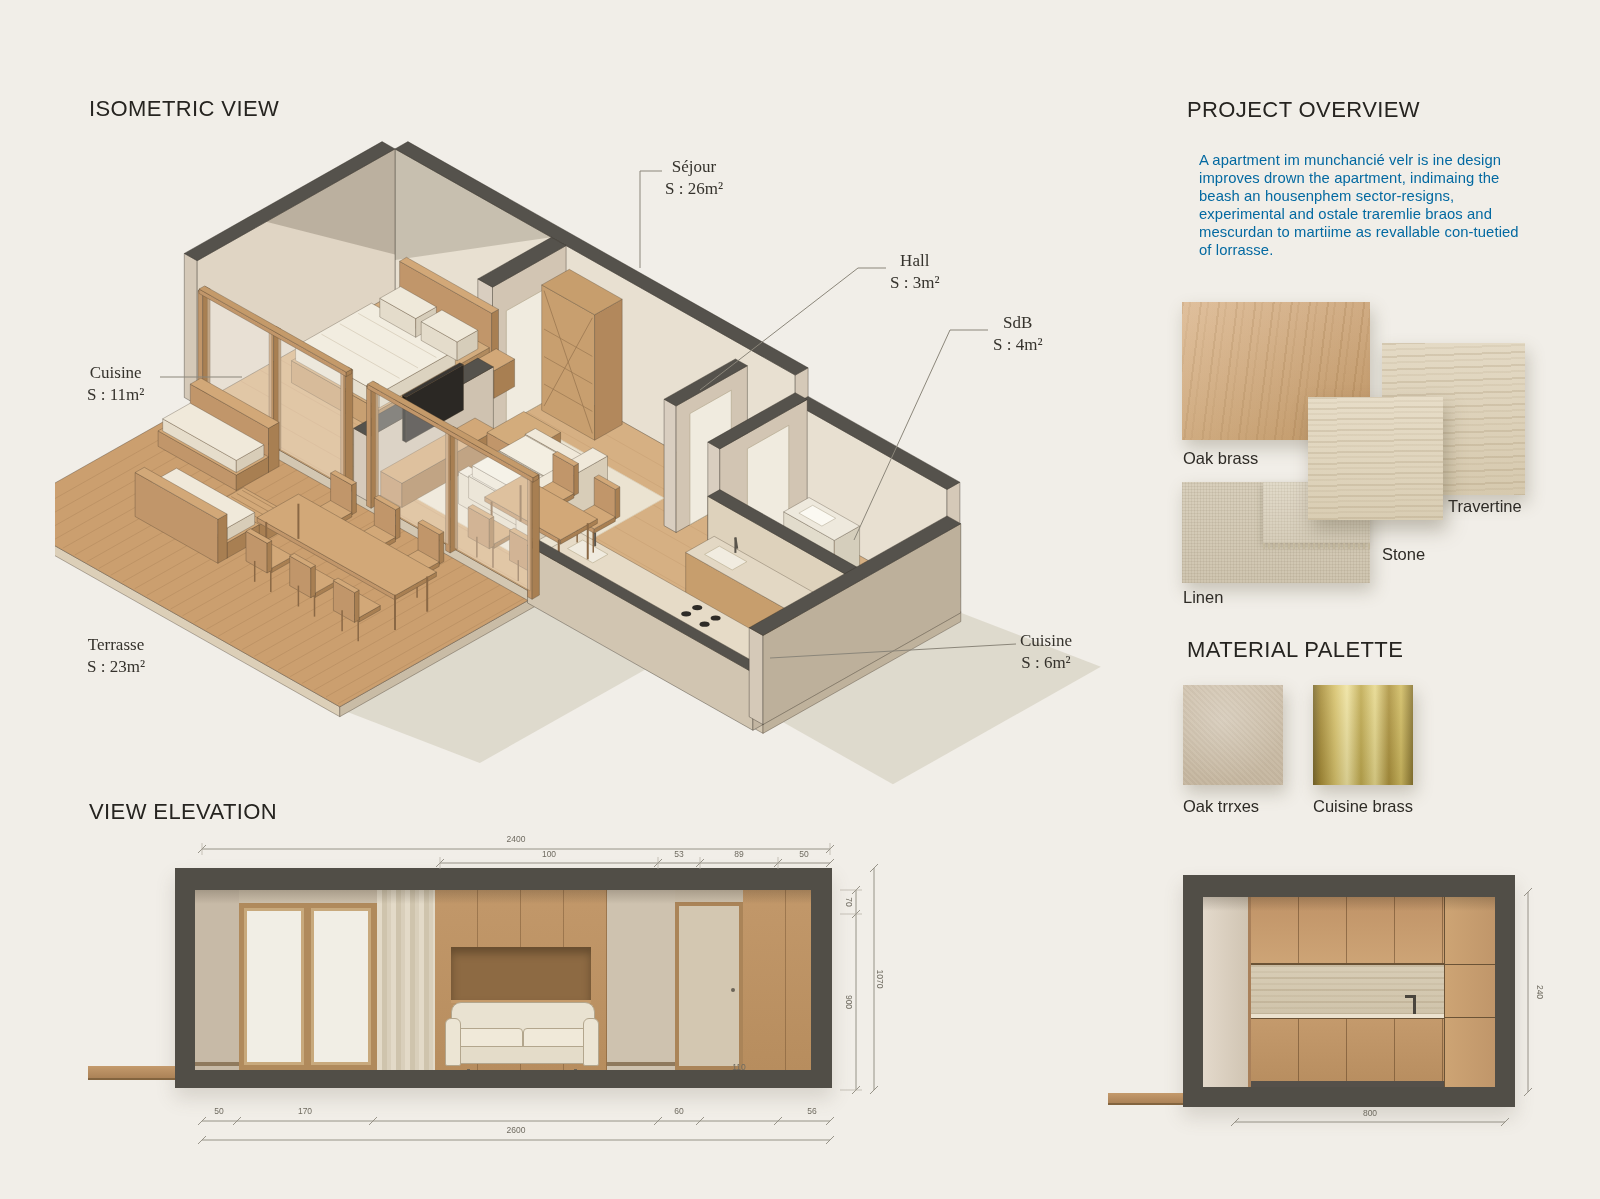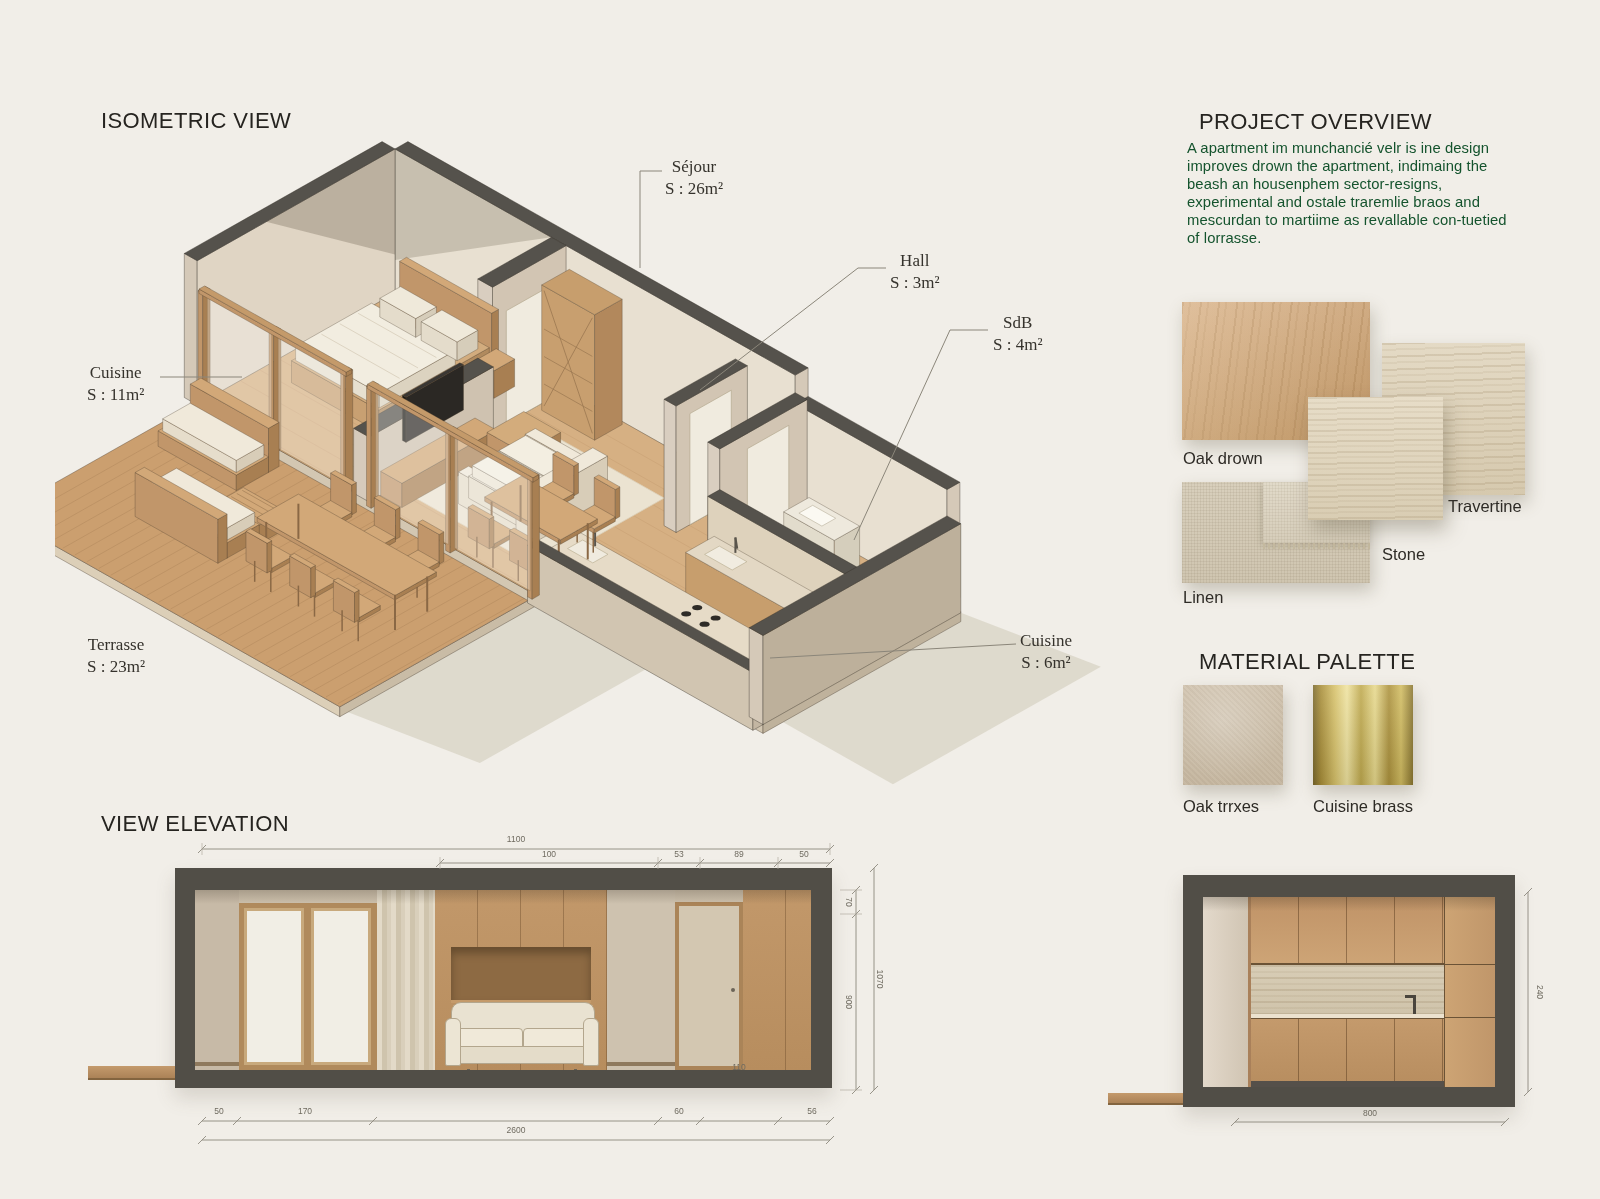--- a/index.html
+++ b/index.html
@@ -1,23 +1,23 @@
 <!DOCTYPE html>
 <html><head>
 <meta charset="utf-8">
 <style>
   html,body{margin:0;padding:0;background:#e8e5de;}
   .board{position:relative;width:1600px;height:1199px;background:#f1eee8;overflow:hidden;
          font-family:"Liberation Sans",sans-serif;}
   .title{position:absolute;font:500 22px/1.15 "Liberation Sans",sans-serif;color:#262420;
-         letter-spacing:.4px;margin:16px;}
+         letter-spacing:.4px;margin:4px;}
   .room-label{position:absolute;font:17px/1.3 "Liberation Serif",serif;color:#35322c;white-space:nowrap;}
   .room-label span{display:block;text-align:center;}
-  .para{position:absolute;left:1183px;top:136px;width:332px;margin:4px;
-        font:14.8px/17.9px "Liberation Sans",sans-serif;color:#14532d;letter-spacing:.1px;}
+  .para{position:absolute;left:1183px;top:136px;width:332px;margin:16px;
+        font:14.8px/17.9px "Liberation Sans",sans-serif;color:#0369a1;letter-spacing:.1px;}
   .sw{position:absolute;box-shadow:3px 8px 16px rgba(95,85,62,.28);}
   .sw-label{position:absolute;font:16.5px "Liberation Sans",sans-serif;color:#2e2b26;white-space:nowrap;}
   .sw-oak{left:1182px;top:302px;width:188px;height:138px;
     background:linear-gradient(100deg,rgba(255,255,255,.18),rgba(0,0,0,.05)),
       repeating-linear-gradient(97deg,rgba(155,112,60,.22) 0 2px,rgba(0,0,0,0) 2px 7px,rgba(155,112,60,.12) 7px 9px,rgba(0,0,0,0) 9px 18px),
       linear-gradient(180deg,#d9b287,#c89d6a);}
   .sw-trav{left:1382px;top:343px;width:143px;height:152px;
     background:repeating-linear-gradient(178deg,rgba(150,128,92,.20) 0 2px,rgba(0,0,0,0) 2px 6px,rgba(150,128,92,.10) 6px 8px,rgba(0,0,0,0) 8px 13px),
       linear-gradient(180deg,#e4dac5,#d6c9ae);}
   .sw-stone{left:1308px;top:397px;width:135px;height:123px;z-index:3;
@@ -466,21 +466,21 @@
     <span>Cuisine</span>
     <span>S : 6m²</span>
   </div>
 
   <div class="sw sw-oak"></div>
   <div class="sw sw-trav"></div>
   <div class="sw sw-stone"></div>
   <div class="sw sw-linen">
       <div class="linen-flap"></div>
     </div>
-  <div class="sw-label" style="left:1183px;top:449px">Oak drown</div>
+  <div class="sw-label" style="left:1183px;top:449px">Oak brass</div>
   <div class="sw-label" style="left:1448px;top:497px">Travertine</div>
   <div class="sw-label" style="left:1382px;top:545px">Stone</div>
   <div class="sw-label" style="left:1183px;top:588px">Linen</div>
 
   <div class="sw sw-oak2"></div>
   <div class="sw sw-brass"></div>
   <div class="sw-label" style="left:1183px;top:797px">Oak trrxes</div>
   <div class="sw-label" style="left:1313px;top:797px">Cuisine brass</div>
 
   <div class="frame f-main">
@@ -535,21 +535,21 @@
       <div style="left:48px;top:184px;width:193px;height:6px;background:#55504a;"></div>
       <div style="left:241px;top:0;width:51px;height:190px;
            background:linear-gradient(90deg,#cda474,#c0966a);border-left:1px solid #6b5336;box-sizing:border-box;"></div>
       <div style="left:241px;top:67px;width:51px;height:1px;background:#6b5336;"></div>
       <div style="left:241px;top:120px;width:51px;height:1px;background:#6b5336;"></div>
       <div class="top-shade"></div>
     </div>
   </div>
   <div class="ledge" style="left:1108px;top:1093px;width:75px;height:10px;"></div>
 
-  <span class="dim" style="left:516px;top:839px">1100</span>
+  <span class="dim" style="left:516px;top:839px">2400</span>
   <span class="dim" style="left:549px;top:854px">100</span>
   <span class="dim" style="left:679px;top:854px">53</span>
   <span class="dim" style="left:739px;top:854px">89</span>
   <span class="dim" style="left:804px;top:854px">50</span>
   <span class="dim" style="left:219px;top:1111px">50</span>
   <span class="dim" style="left:305px;top:1111px">170</span>
   <span class="dim" style="left:679px;top:1111px">60</span>
   <span class="dim" style="left:739px;top:1067px">110</span>
   <span class="dim" style="left:812px;top:1111px">56</span>
   <span class="dim" style="left:516px;top:1130px">2600</span>

